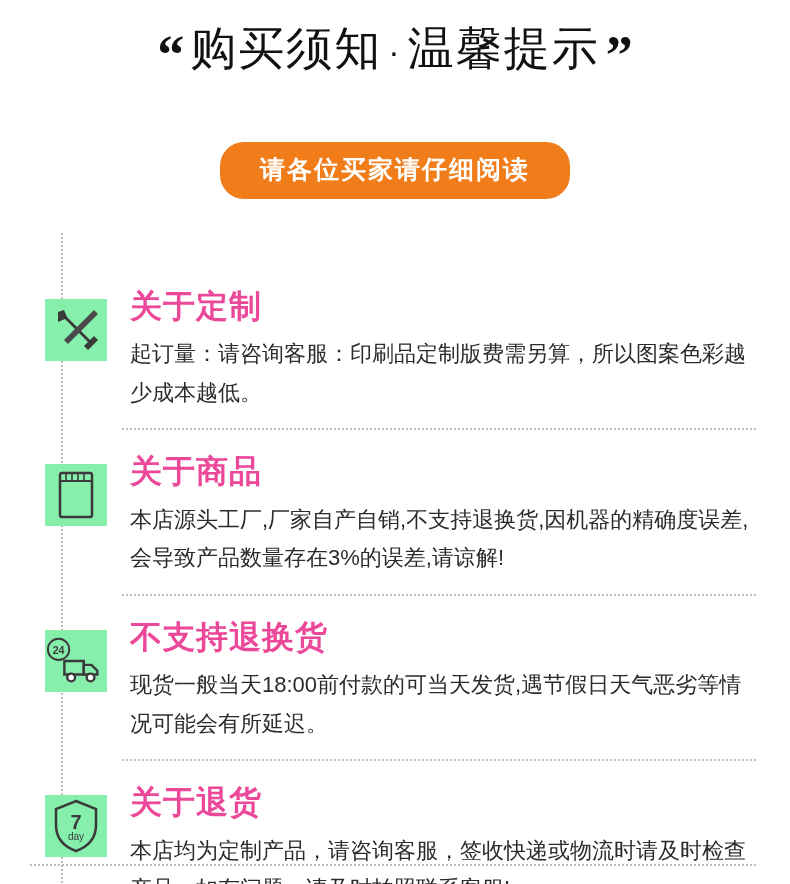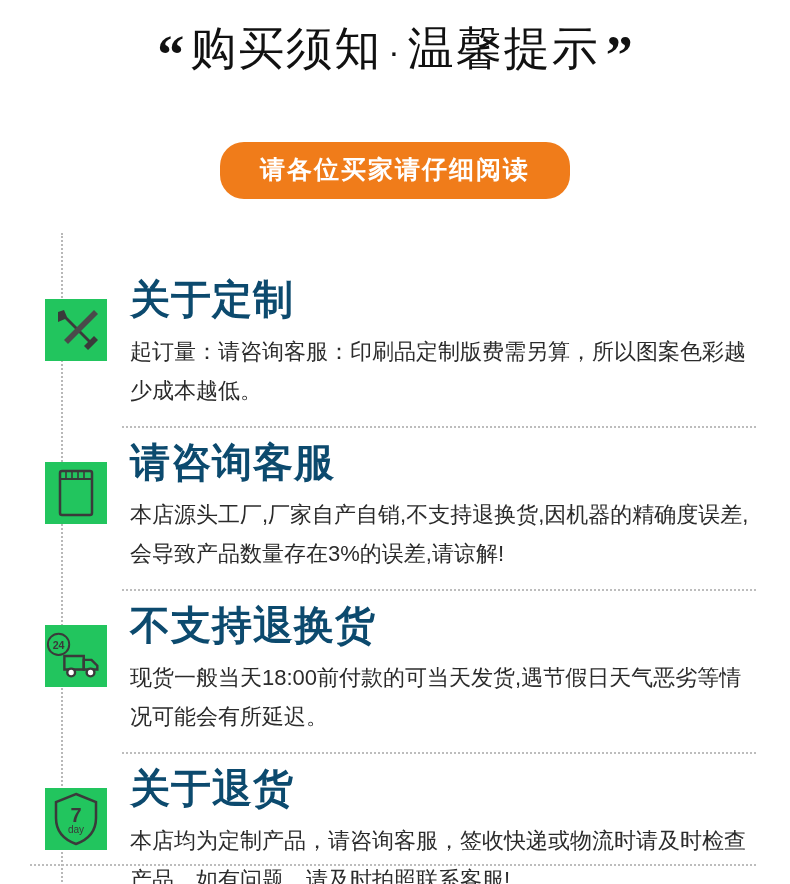--- a/index.html
+++ b/index.html
@@ -97,39 +97,39 @@
     min-width: 92px;
     display: flex;
     justify-content: center;
     padding-top: 34px;
     position: relative;
     z-index: 2;
   }
   .icon-badge {
     width: 62px;
     height: 62px;
-    background: #22c55e;
+    background: #86efac;
     display: flex;
     align-items: center;
     justify-content: center;
   }
 
   .text-col {
     flex: 1;
     padding: 10px 0 16px 8px;
     border-bottom: 2px dotted #bdbdbd;
   }
   .section:last-child .text-col { border-bottom: none; }
 
   .sec-title {
-    font-size: 40px;
+    font-size: 32px;
     font-weight: 700;
-    color: #0c4a6e;
+    color: #ec4899;
     letter-spacing: 1px;
-    margin: 0 0 10px 0;
+    margin: 12px 0 10px 0;
     line-height: 1.2;
   }
   .sec-body {
     font-size: 22px;
     line-height: 1.75;
     color: #2b2b2b;
     margin: 0;
   }
 
   .bottom-rule {
@@ -185,21 +185,21 @@
           <rect x="7" y="6" width="32" height="44" rx="2" fill="none" stroke="#3a3a3a" stroke-width="2.5"></rect>
           <line x1="7" y1="14" x2="39" y2="14" stroke="#3a3a3a" stroke-width="2"></line>
           <line x1="13" y1="6" x2="13" y2="14" stroke="#3a3a3a" stroke-width="1.6"></line>
           <line x1="19" y1="6" x2="19" y2="14" stroke="#3a3a3a" stroke-width="1.6"></line>
           <line x1="25" y1="6" x2="25" y2="14" stroke="#3a3a3a" stroke-width="1.6"></line>
           <line x1="31" y1="6" x2="31" y2="14" stroke="#3a3a3a" stroke-width="1.6"></line>
         </svg>
       </div>
     </div>
     <div class="text-col">
-      <h2 class="sec-title">请咨询客服</h2>
+      <h2 class="sec-title">关于商品</h2>
       <p class="sec-body">本店源头工厂,厂家自产自销,不支持退换货,因机器的精确度误差,会导致产品数量存在3%的误差,请谅解!</p>
     </div>
   </div>
 
   <div class="section">
     <div class="icon-col">
       <div class="icon-badge">
         <svg width="64" height="52" viewBox="0 0 64 52">
           <circle cx="14" cy="14" r="11" fill="none" stroke="#3a3a3a" stroke-width="2"></circle>
           <text x="14" y="18.5" font-family="Liberation Sans, sans-serif" font-size="11" font-weight="bold" fill="#3a3a3a" text-anchor="middle">24</text>

